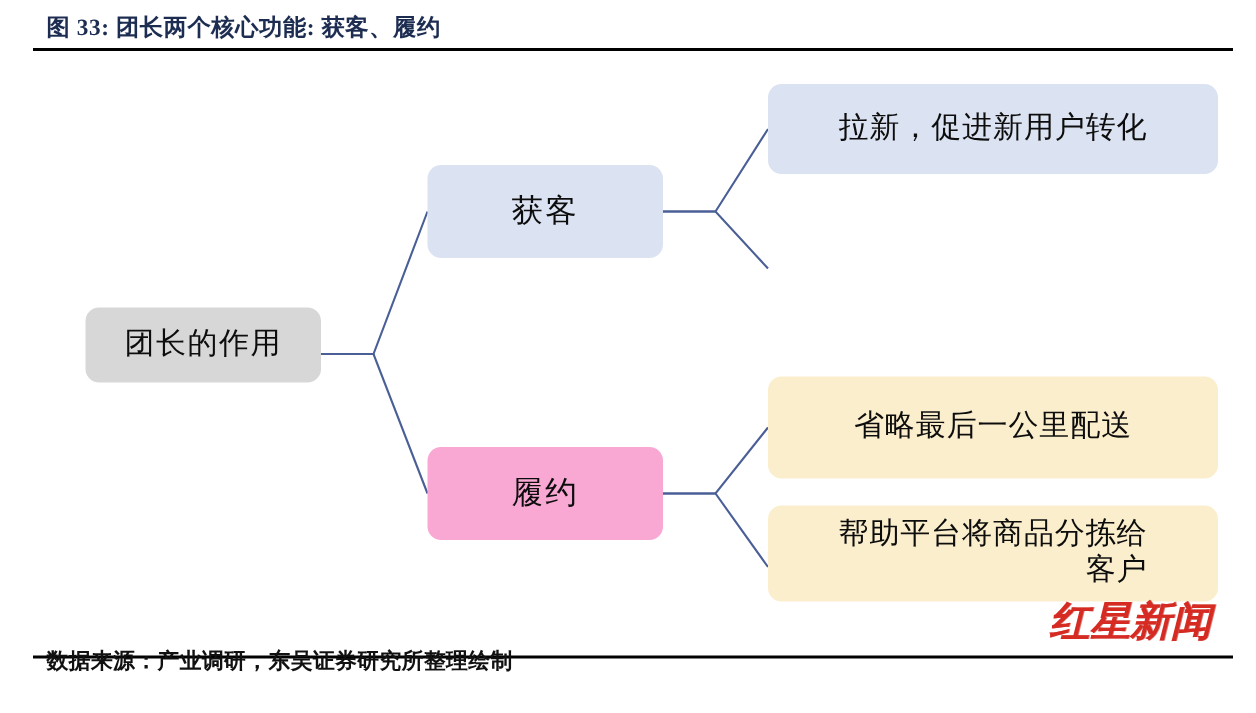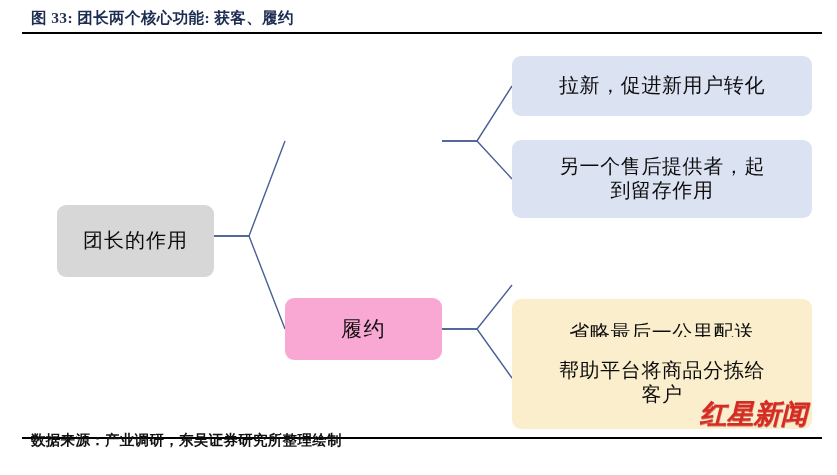--- a/index.html
+++ b/index.html
@@ -74,33 +74,33 @@
     width: 837px;
     height: 395px;
     pointer-events: none;
   }
 
   .node {
     position: absolute;
     display: flex;
     align-items: center;
     justify-content: center;
-    text-align: center;
+    text-align: right;
     border-radius: 9px;
     line-height: 1.18;
     padding: 4px 0;
     white-space: pre-line;
   }
 
   
   #node-root {
     left: 57px;
     top: 165px;
     width: 157px;
-    height: 72px;
+    height: 50px;
     background: #d7d7d7;
     font-size: 20px;
     letter-spacing: 1px;
     color: #0d0d0d;
   }
 
   
   .node-l2 {
     left: 285px;
     width: 157px;
@@ -115,22 +115,22 @@
   
   .node-l3 {
     left: 512px;
     width: 300px;
     font-size: 20px;
     letter-spacing: 0.6px;
     color: #0d0d0d;
   }
   #node-leaf-1 { top: 16px;  height: 60px; background: #dbe2f1; }
   #node-leaf-2 { top: 100px; height: 78px; background: #dbe2f1; }
-  #node-leaf-3 { top: 211px; height: 68px; background: #fbeecd; margin-top: 48px; }
-  #node-leaf-4 { top: 297px; height: 92px; background: #fbeecd; }
+  #node-leaf-3 { top: 211px; height: 68px; background: #fbeecd; }
+  #node-leaf-4 { top: 297px; height: 64px; background: #fbeecd; }
 
   
   #watermark {
     position: absolute;
     left: 676px;
     top: 401px;
     width: 155px;
     height: 70px;
     text-align: center;
     pointer-events: none;
@@ -173,27 +173,26 @@
 
     <polyline points="442,101 477,101 512,139" fill="none" stroke="#4a5f96" stroke-width="1.4"></polyline>
 
     <polyline points="442,289 477,289 512,245" fill="none" stroke="#4a5f96" stroke-width="1.4"></polyline>
 
     <polyline points="442,289 477,289 512,338" fill="none" stroke="#4a5f96" stroke-width="1.4"></polyline>
   </svg>
 
   <div class="node" id="node-root">团长的作用</div>
 
+  <div class="node node-l2" id="node-huoke">获客</div>
 
   <div class="node node-l2" id="node-lvyue">履约</div>
 
   <div class="node node-l3" id="node-leaf-1">拉新，促进新用户转化</div>
 
-  <div class="node node-l3" id="node-leaf-2">另一个售后提供者，起
-到留存作用</div>
 
   <div class="node node-l3" id="node-leaf-3">省略最后一公里配送</div>
 
   <div class="node node-l3" id="node-leaf-4">帮助平台将商品分拣给
 客户</div>
 </div>
 
 <div id="watermark">
   <div id="watermark-wordmark">红星新闻</div>
 </div>

